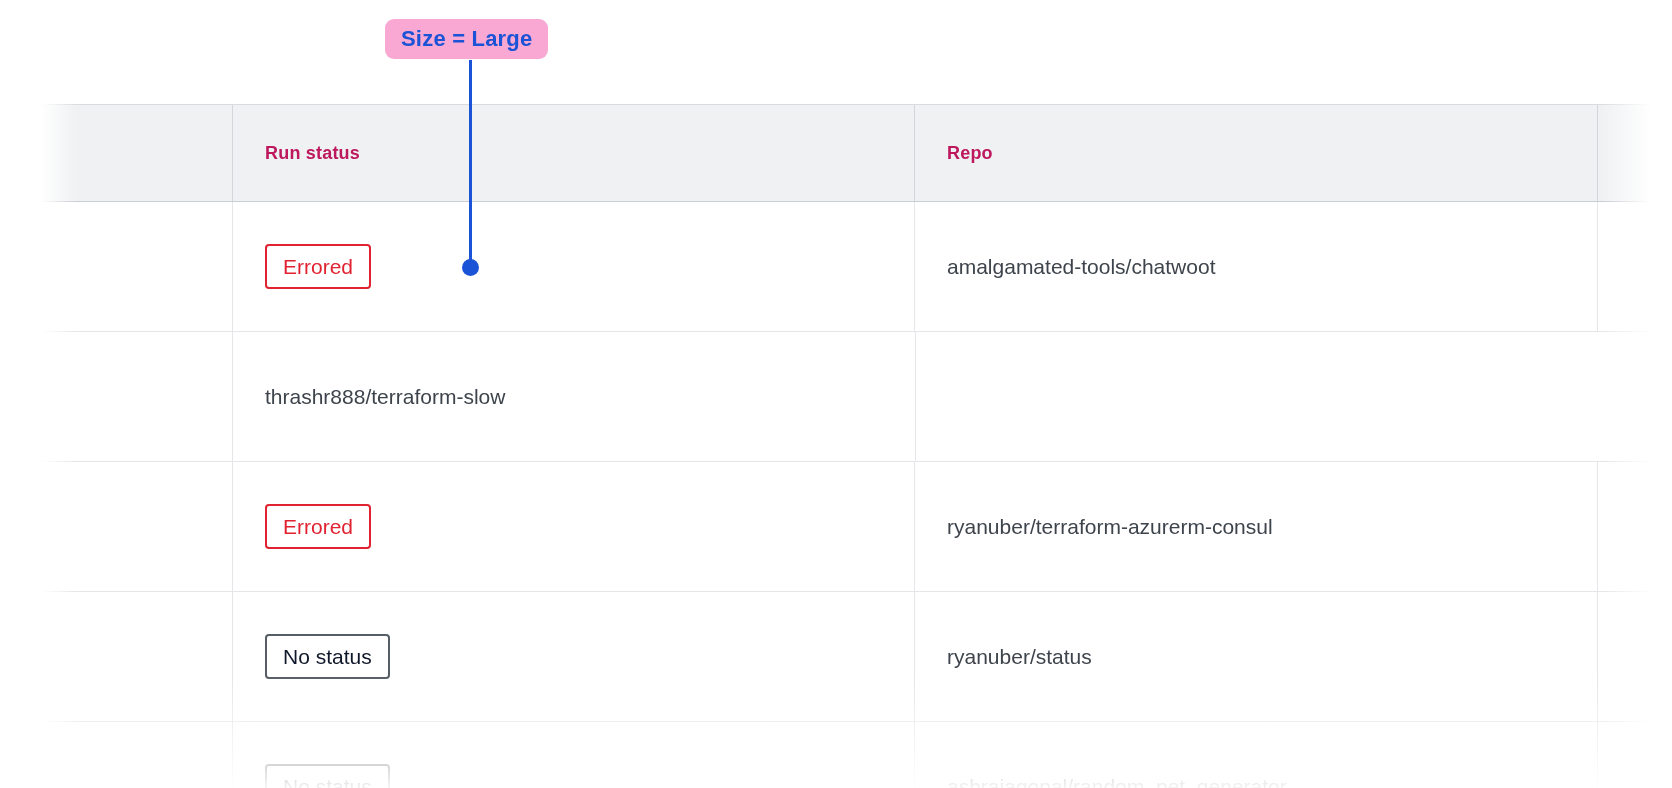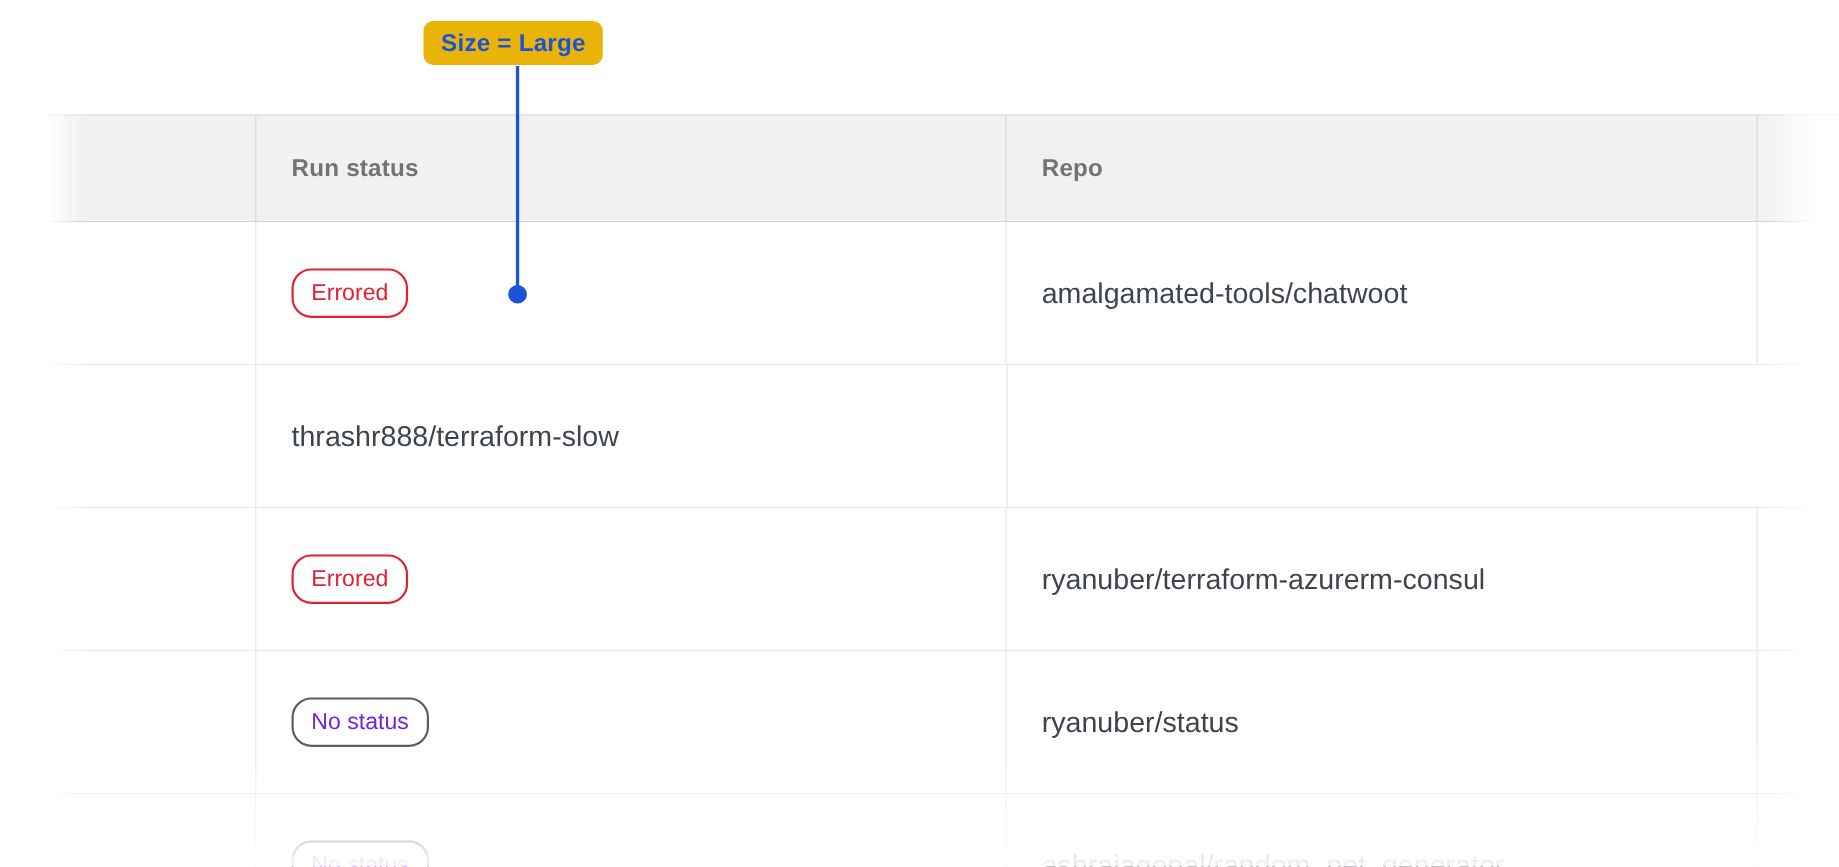--- a/index.html
+++ b/index.html
@@ -25,54 +25,54 @@
     padding-left: 32px; overflow: hidden; white-space: nowrap;
   }
   .col0 { width: 190px; padding-left: 0; }
   .col1 { width: 682px; }
   .col2 { width: 683px; text-align: center; }
   .col3 { flex: 1; padding-left: 0; }
   .header .cell { border-right: 1px solid #d3d6da; }
   .body  .cell { border-right: 1px solid #e4e6e9; }
   .header .col3, .body .col3 { border-right: none; }
   .header .cell {
-    font-size: 22px; font-weight: 700; color: #737373; letter-spacing: .2px;
+    font-size: 18px; font-weight: 700; color: #be185d; letter-spacing: .2px;
   }
-  .repo-text { font-size: 26px; color: #3e444c; }
+  .repo-text { font-size: 21px; color: #3e444c; }
 
   
   .badge {
     display: inline-block; font-size: 21px; font-weight: 500;
-    padding: 8px 16px; border-radius: 18px; border: 2px solid;
+    padding: 8px 16px; border-radius: 4px; border: 2px solid;
     background: #ffffff; line-height: 1.2;
   }
   .badge--errored        { color: #e02231; border-color: #e02231; }
   .badge--policy-checked { color: #c05c0c; border-color: #c05c0c; }
-  .badge--no-status      { color: #6d28d9; border-color: #575d66; }
+  .badge--no-status      { color: #0f172a; border-color: #575d66; }
 
   
   .fade { position: absolute; z-index: 2; pointer-events: none; }
   .fade-left {
     left: 43px; top: 104px; width: 34px; height: 684px;
     background: linear-gradient(to right, rgba(255,255,255,0.95), rgba(255,255,255,0));
   }
   .fade-right {
     left: 1601px; top: 104px; width: 71px; height: 684px;
     background: linear-gradient(to right, rgba(255,255,255,0), #ffffff 70%);
   }
   .fade-bottom {
     left: 0; top: 676px; width: 1672px; height: 112px;
     background: linear-gradient(to bottom, rgba(255,255,255,0), rgba(255,255,255,0.94));
   }
 
   
   .annotation { position: absolute; z-index: 3; left: 0; top: 0; }
   .annotation-badge {
     position: absolute; left: 385px; top: 19px;
-    background: #eab308; color: #1b53d6;
+    background: #f9a8d4; color: #1b53d6;
     font-size: 22px; font-weight: 600; letter-spacing: .2px;
     padding: 7px 16px; border-radius: 9px; white-space: nowrap;
   }
   .annotation-line {
     position: absolute; left: 469px; top: 60px; width: 3px; height: 207px;
     background: #1b53d6;
   }
   .annotation-dot {
     position: absolute; left: 462px; top: 259px; width: 17px; height: 17px;
     border-radius: 50%; background: #1b53d6;

